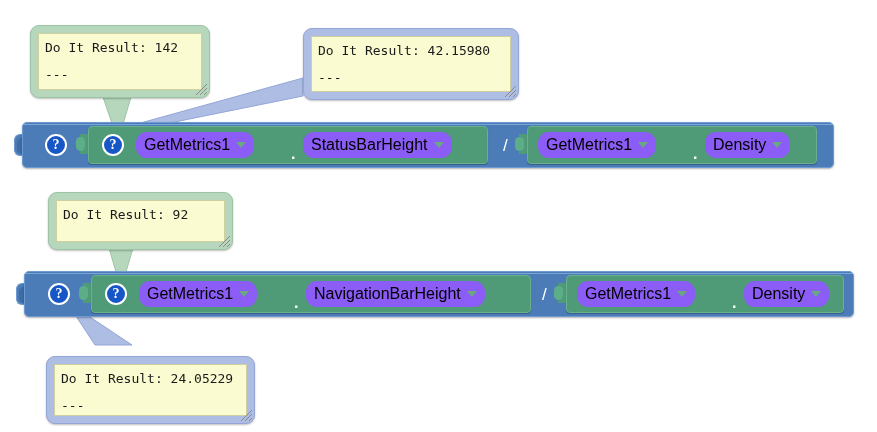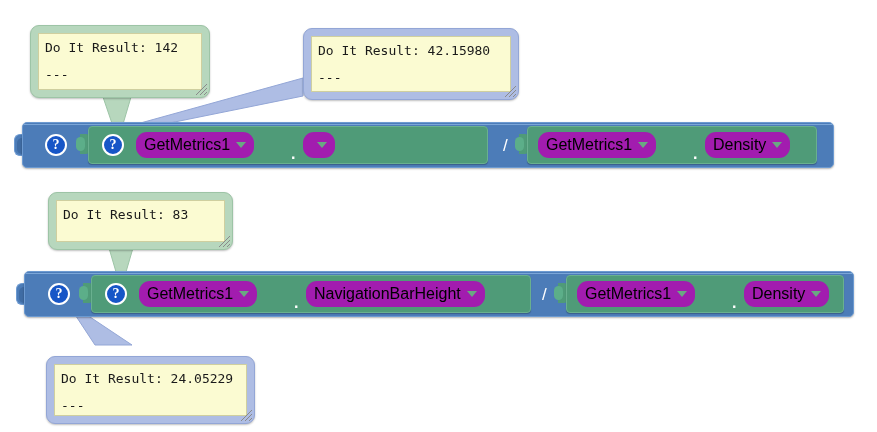--- a/index.html
+++ b/index.html
@@ -122,21 +122,21 @@
     font-family:"Liberation Serif", serif;
     font-weight:bold;
     font-size:14px;
     line-height:18px;
     text-align:center;
   }
 
   
   .pill{
     position:absolute;
-    background:#a21caf;
+    background:#8b5cf6;
     border-radius:11px;
     box-sizing:border-box;
     color:#000000;
     font-size:16px;
     white-space:nowrap;
     line-height:1;
     display:flex;align-items:center;
     padding:0 8px;
   }
   .pill .lbl{display:inline-block;}
@@ -197,20 +197,21 @@
       <div class="qmark" style="left:102px;top:134px;">?</div>
 
       <div class="pill" style="left:136px;top:132px;height:26px;">
         <span class="lbl">GetMetrics1</span>
         <span class="caret"></span>
       </div>
 
       <div class="dot" style="left:291px;top:146px;">.</div>
 
       <div class="pill" style="left:303px;top:132px;height:26px;">
+        <span class="lbl">StatusBarHeight</span>
         <span class="caret"></span>
       </div>
 
       <div class="slash" style="left:503px;top:137px;">/</div>
 
       <div class="socket" style="left:519px;top:134px;"></div>
       <div class="inner" style="left:527px;top:126px;width:290px;height:38px;"></div>
 
       <div class="pill" style="left:538px;top:132px;height:26px;">
         <span class="lbl">GetMetrics1</span>
@@ -299,21 +300,21 @@
           <line x1="12" y1="1" x2="1" y2="12"></line>
               <line x1="12" y1="5" x2="5" y2="12"></line>
               <line x1="12" y1="9" x2="9" y2="12"></line>
         </g>
           </svg>
       </div>
     </div>
 
     <div class="bubble green" style="left:48px;top:192px;width:185px;height:58px;">
       <div class="paper">
-        <div class="txt"><span>Do It Result: 83</span><span class="l2">---</span></div>
+        <div class="txt"><span>Do It Result: 92</span><span class="l2">---</span></div>
       </div>
       <div class="resize">
         <svg width="13" height="13">
             <g stroke="#8a8a8a" stroke-width="1">
           <line x1="12" y1="1" x2="1" y2="12"></line>
               <line x1="12" y1="5" x2="5" y2="12"></line>
               <line x1="12" y1="9" x2="9" y2="12"></line>
         </g>
           </svg>
       </div>

